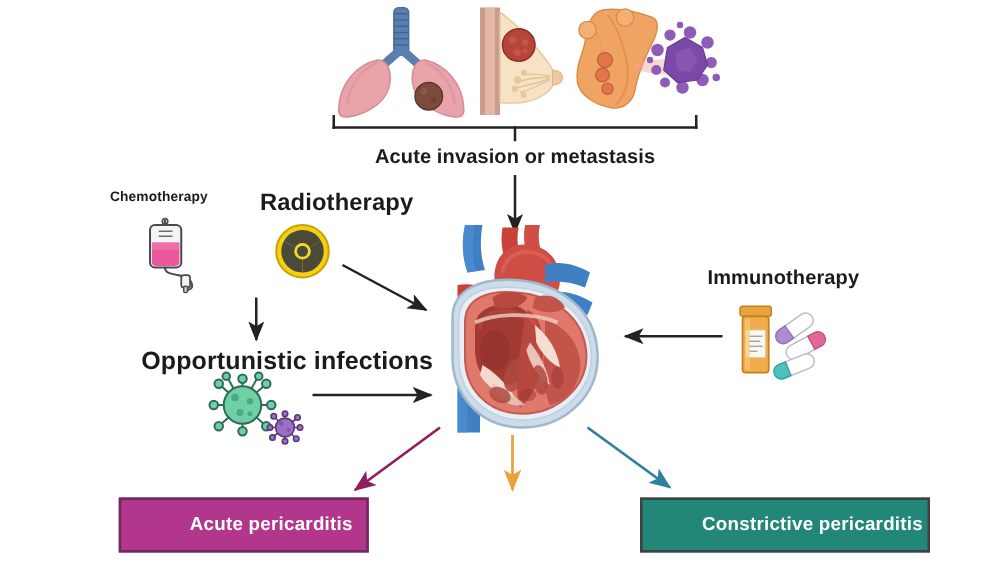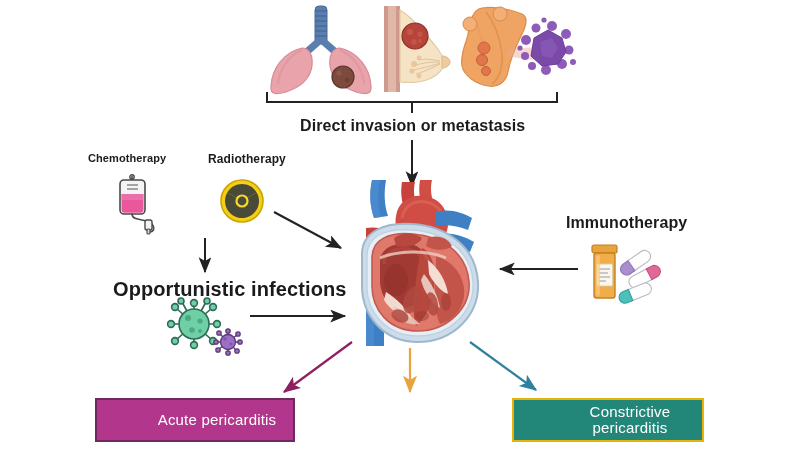--- a/index.html
+++ b/index.html
@@ -26,24 +26,24 @@
     white-space: nowrap;
     letter-spacing: .1px;
   }
   
   .outcome {
     position: absolute;
     box-sizing: border-box;
     display: flex;
     align-items: center;
     justify-content: center;
-    font-weight: normal;
+    font-weight: bold;
     font-size: 15px;
     letter-spacing: .2px;
-    text-align: center;
+    text-align: right;
     line-height: 1.1;
     padding-left: 44px;
   }
   
   svg.layer {
     position: absolute;
     left: 0; top: 0;
     width: 800px;
     height: 450px;
     pointer-events: none;
@@ -188,21 +188,21 @@
 
     <line x1="578" y1="269" x2="500" y2="269" stroke="#222222" stroke-width="2" marker-end="url(#ah-dark)"></line>
 
     <line x1="352" y1="342" x2="284" y2="392" stroke="#8e2060" stroke-width="2.2" marker-end="url(#ah-magenta)"></line>
 
     <line x1="410" y1="348" x2="410" y2="392" stroke="#e8a33d" stroke-width="2.2" marker-end="url(#ah-orange)"></line>
 
     <line x1="470" y1="342" x2="536" y2="390" stroke="#2f7f9e" stroke-width="2.2" marker-end="url(#ah-teal)"></line>
   </svg>
 
-  <div class="lbl" style="left:300px; top:117px; font-size:16px;">Direct invasion or metastasis</div>
+  <div class="lbl" style="left:300px; top:117px; font-size:16px;">Acute invasion or metastasis</div>
 
   <div class="lbl" style="left:88px; top:152px; font-size:11px;">Chemotherapy</div>
 
   <svg class="art" style="left:114px; top:174px;" width="62" height="62" viewBox="0 0 62 62">
 
     <path d="M18 6 L18 2" stroke="#4a4a4a" stroke-width="1.6" fill="none"></path>
     <circle cx="18" cy="3" r="2.2" fill="none" stroke="#4a4a4a" stroke-width="1.4"></circle>
 
     <rect x="6" y="6" width="25" height="34" rx="4" fill="#f4f4f6" stroke="#4a4a4a" stroke-width="1.6"></rect>
 
@@ -213,21 +213,21 @@
       <line x1="13" y1="11" x2="24" y2="11"></line>
       <line x1="13" y1="15" x2="24" y2="15"></line>
     </g>
 
     <path d="M18 40 C18 48 34 44 38 50 C42 56 38 58 36 58" stroke="#4a4a4a" stroke-width="1.6" fill="none" stroke-linecap="round"></path>
 
     <rect x="31" y="46" width="7" height="10" rx="2" fill="#f4f4f6" stroke="#4a4a4a" stroke-width="1.4"></rect>
     <rect x="33" y="55" width="3" height="5" rx="1" fill="#d8d8dc" stroke="#4a4a4a" stroke-width="1.2"></rect>
   </svg>
 
-  <div class="lbl" style="left:208px; top:152px; font-size:12px;">Radiotherapy</div>
+  <div class="lbl" style="left:208px; top:152px; font-size:19px;">Radiotherapy</div>
 
   <svg class="art" style="left:219px; top:178px;" width="46" height="46" viewBox="0 0 46 46">
     <circle cx="23" cy="23" r="21" fill="#f5cf14" stroke="#c9a400" stroke-width="1.6"></circle>
     <circle cx="23" cy="23" r="17" fill="#f7d82c"></circle>
     <g fill="#4a4a38">
       <path d="M23 23 L23 6 A17 17 0 0 1 37.7 31.5 Z" transform="rotate(-60 23 23)"></path>
       <path d="M23 23 L23 6 A17 17 0 0 1 37.7 31.5 Z" transform="rotate(60 23 23)"></path>
       <path d="M23 23 L23 6 A17 17 0 0 1 37.7 31.5 Z" transform="rotate(180 23 23)"></path>
       <circle cx="23" cy="23" r="4.6"></circle>
     </g>
@@ -396,18 +396,18 @@
       <path d="M44 44 L38 44 A6 6 0 0 0 38 56 L44 56 Z" fill="#4cc0bb" stroke="#33a09b" stroke-width="1.1"></path>
     </g>
   </svg>
 
   <div class="outcome" style="left:95px; top:398px; width:200px; height:44px;
               background:#b2368c; border:2px solid #6e2a5e; color:#ffffff;">
     <span>Acute pericarditis</span>
   </div>
 
 
-  <div class="outcome" style="left:512px; top:398px; width:192px; height:44px;
-              background:#228779; border:2px solid #eab308; color:#ffffff;">
+  <div class="outcome" style="left:512px; top:398px; width:232px; height:44px;
+              background:#228779; border:2px solid #404040; color:#ffffff;">
     <span>Constrictive pericarditis</span>
   </div>
 
 </div>
 
 </body></html>

